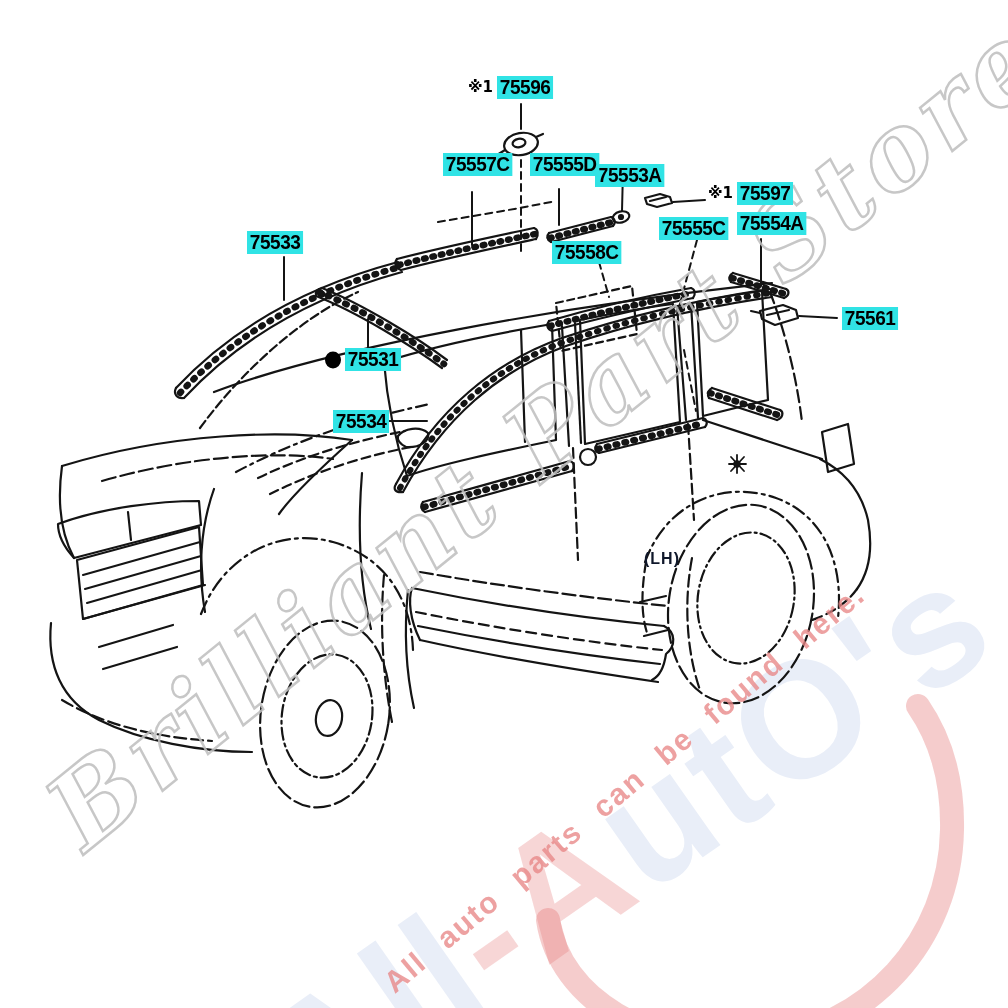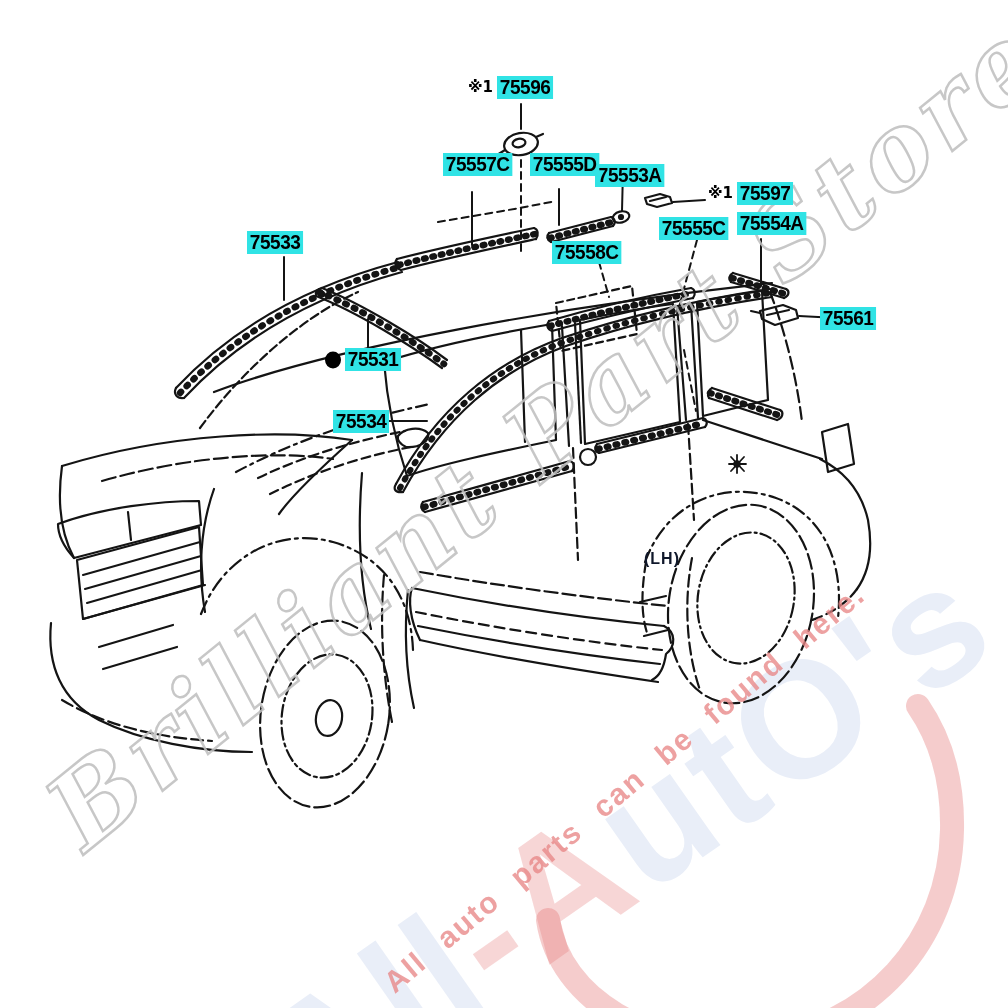--- a/index.html
+++ b/index.html
@@ -245,21 +245,21 @@
   </div>
   <div class="plabel" style="left:737px;top:212px">
     <span class="box">75554A</span>
   </div>
   <div class="plabel" style="left:552px;top:241px">
     <span class="box">75558C</span>
   </div>
   <div class="plabel" style="left:247px;top:231px">
     <span class="box">75533</span>
   </div>
-  <div class="plabel" style="left:820px;top:307px">
+  <div class="plabel" style="left:842px;top:307px">
     <span class="box">75561</span>
   </div>
   <div class="plabel" style="left:345px;top:348px">
     <span class="dotm"></span>
     <span class="box">75531</span>
   </div>
   <div class="plabel" style="left:333px;top:410px">
     <span class="box">75534</span>
   </div>
 

